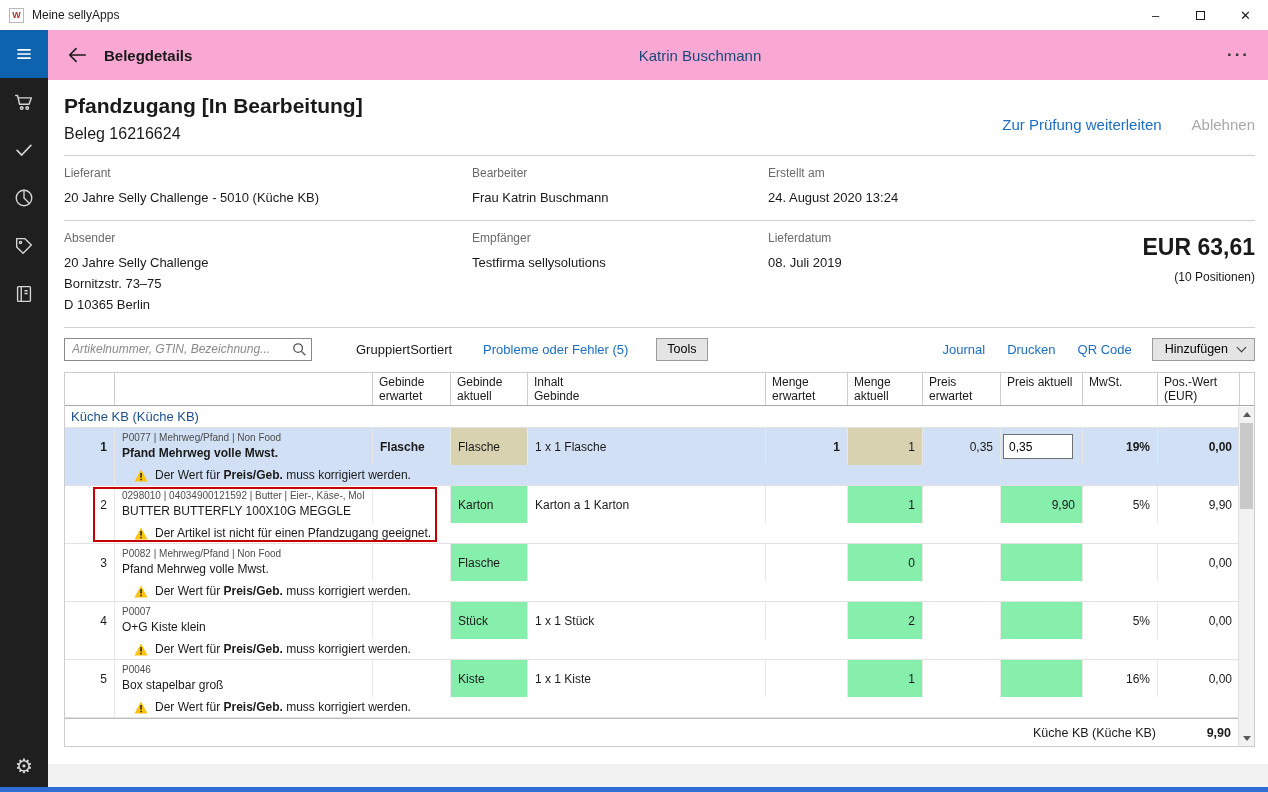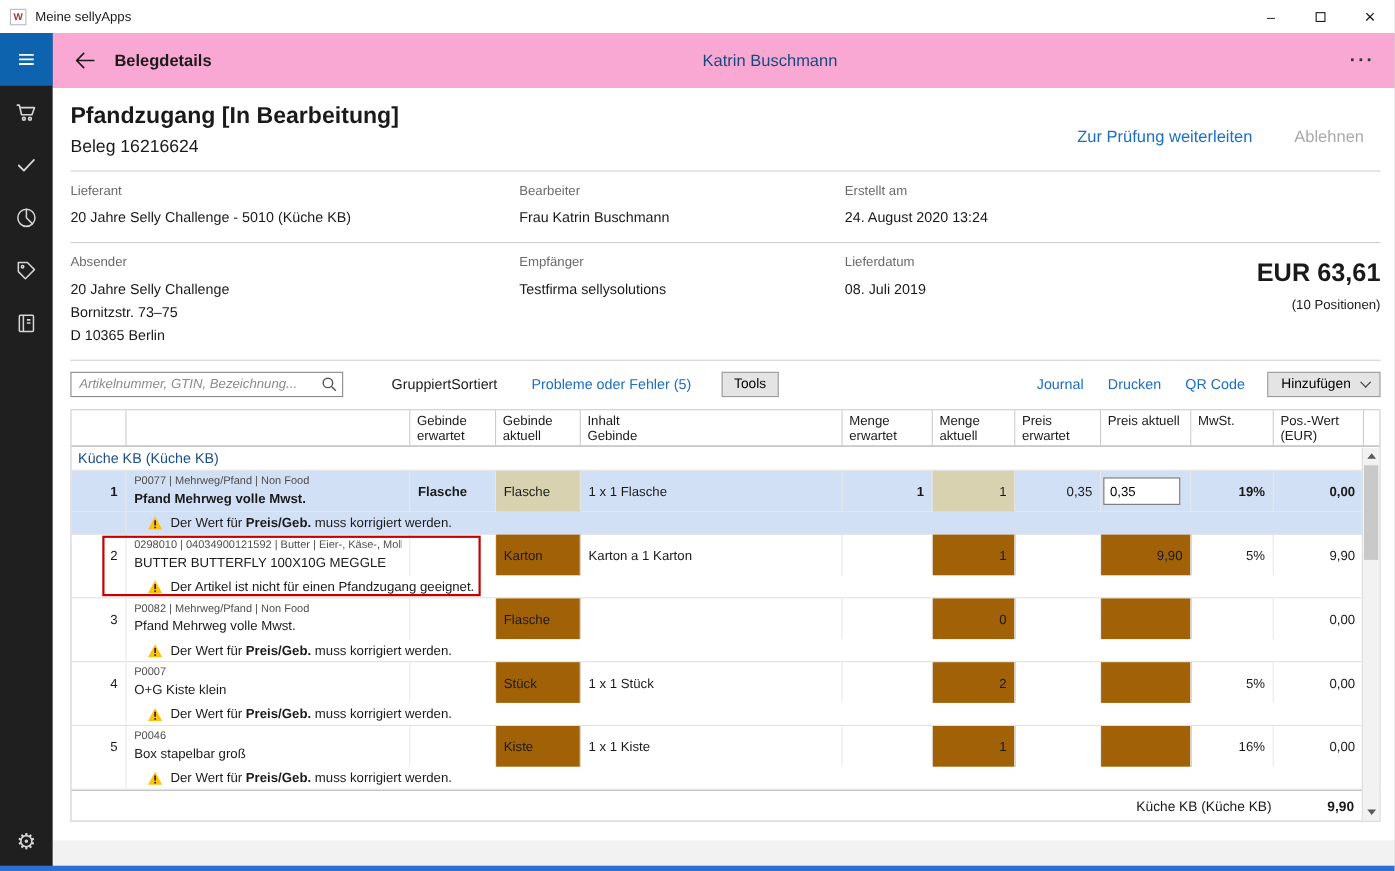--- a/index.html
+++ b/index.html
@@ -31,21 +31,21 @@
   .appbar-more{margin-left:auto;margin-right:18px;font-size:17px;font-weight:bold;letter-spacing:2px;color:#333}
 
   .content{flex:1;background:#fff;padding:0 13px 0 16px;overflow:hidden}
   .app-footer{height:28px;background:#f2f2f2;flex:0 0 auto}
   .bottom-strip{position:absolute;left:0;right:0;bottom:0;height:5px;background:#2e6fd4;z-index:20}
 
   
   .doc-head{position:relative;padding-top:14px}
   .doc-title{font-size:21px;font-weight:bold}
   .doc-sub{font-size:16px;margin-top:7px}
-  .doc-actions{position:absolute;right:15px;top:36px;display:flex;gap:38px;align-items:flex-end}
+  .doc-actions{position:absolute;right:0;top:36px;display:flex;gap:30px;align-items:flex-end}
   .act-forward{color:#1b6ec2;font-size:15px;cursor:pointer}
   .act-reject{color:#a9a9a9;font-size:15px}
   .hr{border-top:1px solid #d0d0d0;margin-top:12px}
 
   .info-row{display:grid;grid-template-columns:408px 296px 240px 1fr;padding:10px 0 12px}
   .lbl{font-size:12px;color:#6a6a6a;margin-bottom:7px}
   .val{font-size:13px;line-height:21px}
   .total-block{text-align:right}
   .total-amount{font-size:23px;font-weight:bold;margin-top:3px}
   .total-pos{font-size:12px;margin-top:9px}
@@ -82,21 +82,21 @@
   .item{position:relative}
   .trow{display:flex;width:1175px;height:37px}
   .warnrow{display:flex;width:1175px;height:21px;border-bottom:1px solid #e2e2e2}
   .td{border-right:1px solid #e8e8e8;padding:2px 7px;font-size:12px;display:flex;flex-direction:column;justify-content:center;overflow:hidden}
   .td.r{align-items:flex-end}
   .td.c-num{align-items:flex-end;color:#1a1a1a}
   .td.c-desc{justify-content:flex-start;padding-top:4px}
   .meta{font-size:10px;color:#4d4d4d;white-space:nowrap;overflow:hidden}
   .aname{font-size:12px;margin-top:3px;white-space:nowrap;overflow:hidden}
   .b{font-weight:bold}
-  .hl{background:#a16207}
+  .hl{background:#86efac}
   .hl-sel{background:#d8d2b0}
   .sel{background:#d2e0f5}
   .warn-num{width:50px;flex:0 0 auto;border-right:1px solid #e8e8e8}
   .warn-content{display:flex;align-items:center;padding-left:19px;gap:7px;font-size:12px}
   .price-input{width:70px;height:25px;border:1px solid #707070;font-size:12px;padding:0 5px;font-family:inherit;margin-right:2px}
   .redbox{position:absolute;left:28px;top:1px;width:344px;height:55px;border:2px solid #c40000;pointer-events:none;z-index:3}
 
   .tfoot{display:flex;align-items:center;justify-content:flex-end;height:28px;border-top:1px solid #bdbdbd;width:1189px;padding-right:16px}
   .f-label{font-size:12.5px}
   .f-total{width:82px;text-align:right;font-weight:bold;font-size:12.5px;padding-right:7px}

